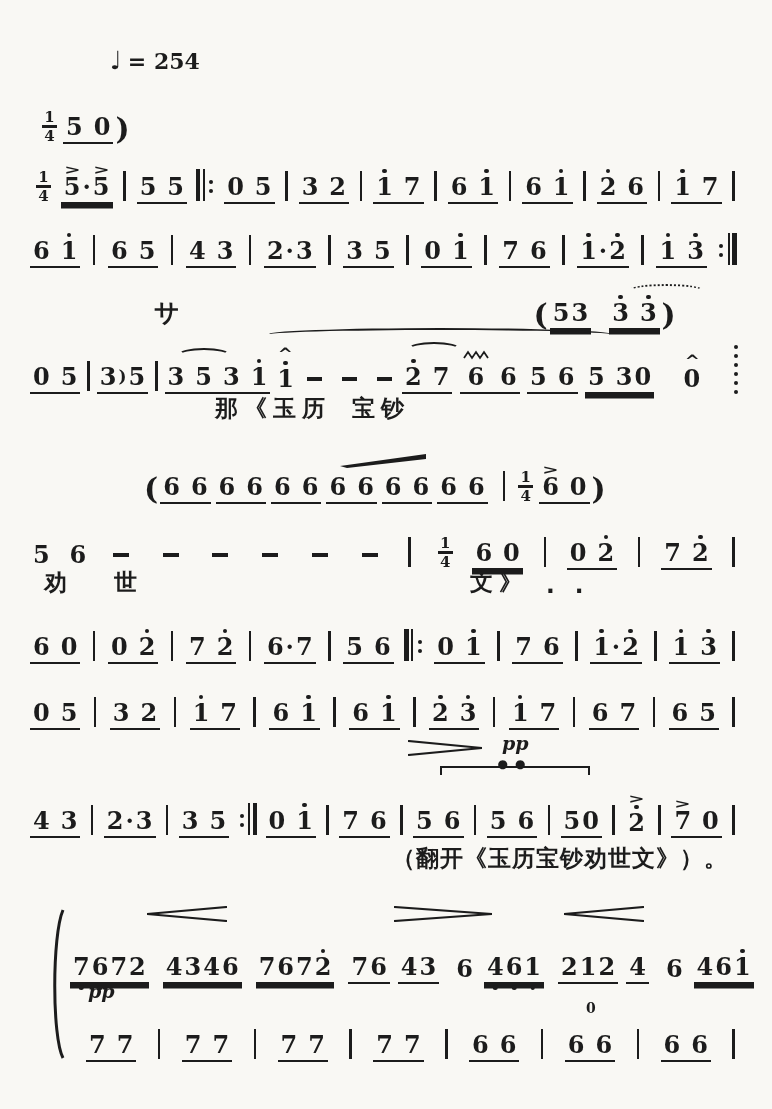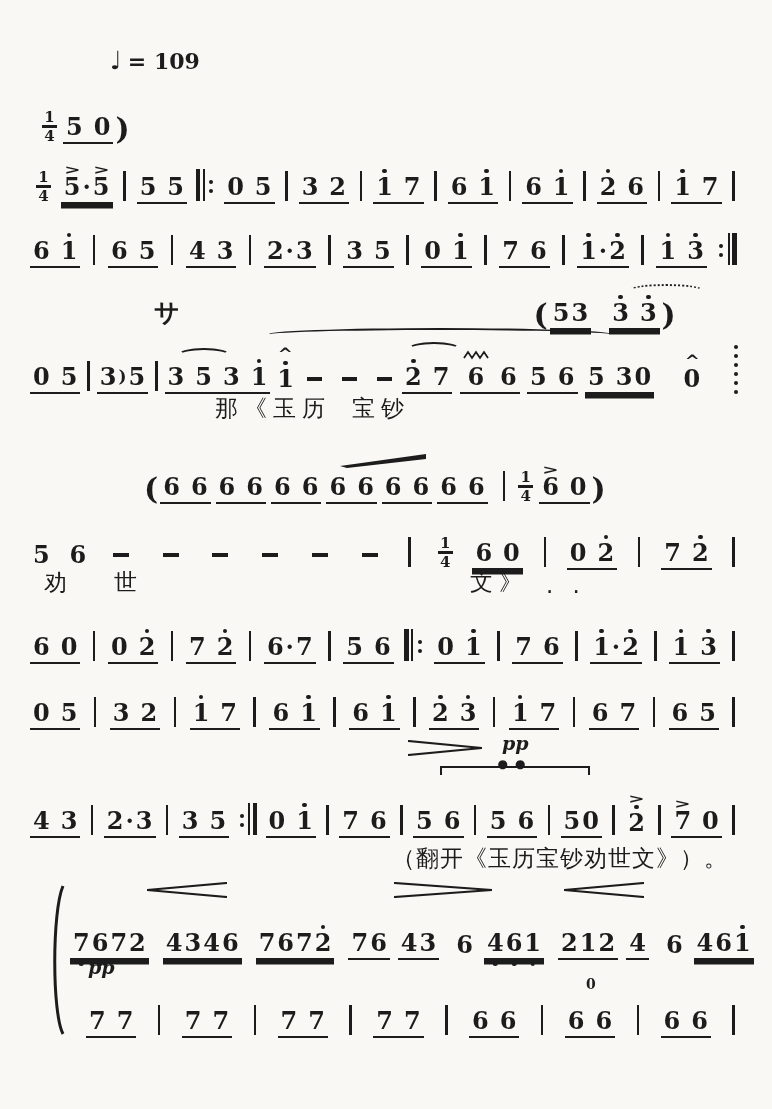--- a/index.html
+++ b/index.html
@@ -47,42 +47,42 @@
   .meter { display:inline-flex; flex-direction:column; align-items:center; margin:0 6px 1px; }
   .meter b { font-size:15px; font-weight:700; line-height:14px; }
   .meter i { display:block; width:15px; height:2.2px; background:var(--ink); margin:1.5px 0; }
   
   .txt { font-size:23px; font-weight:700; line-height:26px; margin:0 2px 2px; font-family:"DejaVu Sans",sans-serif; }
   .txt.paren { font-size:30px; font-weight:700; line-height:30px; margin-bottom:0; font-family:"DejaVu Serif",serif; }
   .txt.kana { font-size:25px; margin-bottom:4px; }
   .dash { width:16px; height:4.5px; background:var(--ink); margin:0 10px 13px; }
   .cd.small { font-size:17px; }
   
-  .lyric-item { position:absolute; bottom:2px; font-size:23px; font-weight:400; letter-spacing:6px;
+  .lyric-item { position:absolute; bottom:2px; font-size:23px; font-weight:700; letter-spacing:6px;
                 font-family:"DejaVu Sans",sans-serif; white-space:nowrap; }
   
   .dec { position:absolute; }
   .dec-slur { height:14px; border:2.5px solid transparent; border-top-color:var(--ink); border-radius:50%; }
   .dec-slurdot { height:13px; border:2.5px dotted transparent; border-top-color:var(--ink); border-radius:50%; }
   .dec-bracket { height:9px; border-top:2.5px solid var(--ink); border-left:2.5px solid var(--ink);
                  border-right:2.5px solid var(--ink); }
   .dec-bracket .bdots { position:absolute; left:50%; top:-9px; transform:translateX(-50%);
                  font-size:12px; letter-spacing:7px; line-height:10px; }
   .dec-text { font-size:19px; font-weight:700; font-style:italic; font-family:"DejaVu Serif",serif; }
   .dec-text.sup { font-size:14px; font-style:normal; font-weight:700; }
   svg.hp line { stroke:var(--ink); stroke-width:2.2; }
   svg.tr polyline { stroke:var(--ink); stroke-width:1.8; fill:none; }
 </style>
 </head>
 <body>
 
 <div class="page">
   <div class="hdr">
     <span class="note">♩</span>
-    <span class="tempo">= 109</span>
+    <span class="tempo">= 254</span>
   </div>
   <div id="score-body">
       <div class="srow" style="height: 48px; margin-bottom: 6px; padding-left: 6px;">
         <span class="meter">
           <b>1</b>
           <i></i>
           <b>4</b>
         </span>
         <span class="grp"><span class="gline u1">
             <span class="cell">
@@ -1117,21 +1117,21 @@
               <span class="cd">7</span>
             </span>
             <span class="csp"></span>
             <span class="cell">
               <span class="ctop"></span>
               <span class="cd">0</span>
             </span>
           </span></span>
         <span class="bar"></span>
       </div>
-      <div class="srow" style="height: 32px; margin-bottom: 0;">
+      <div class="srow" style="height: 32px; margin-bottom: 24px;">
         <span class="lyric-item" style="letter-spacing: 1px; left: 362px;">（翻开《玉历宝钞劝世文》）。</span>
       </div>
       <div class="srow" style="height: 26px;">
         <span class="dec dec-brace" style="left: 20px; top: 8px;"><svg width="16" height="152">
             <path d="M13,2 C2,27.36 2,129.2 13,150" stroke="#1c1c1c" stroke-width="3" fill="none"></path>
           </svg></span>
         <span class="dec dec-hpl" style="left: 117px; top: 6px; width: 80px;"><svg class="hp" width="80" height="16">
             <line x1="0" y1="8" x2="80" y2="1"></line>
             <line x1="0" y1="8" x2="80" y2="15"></line>
           </svg></span>

